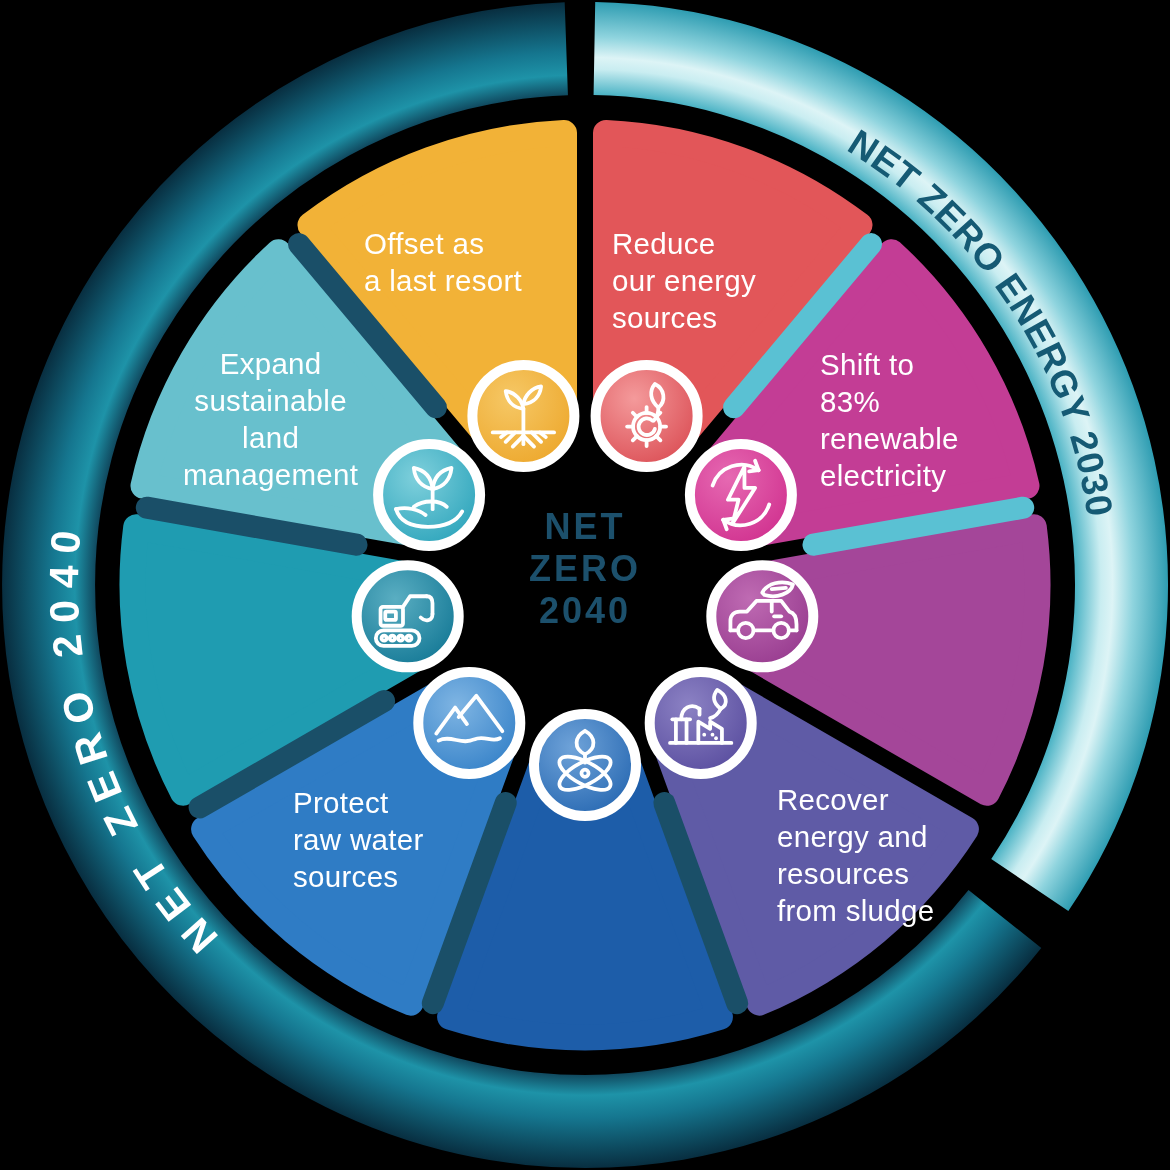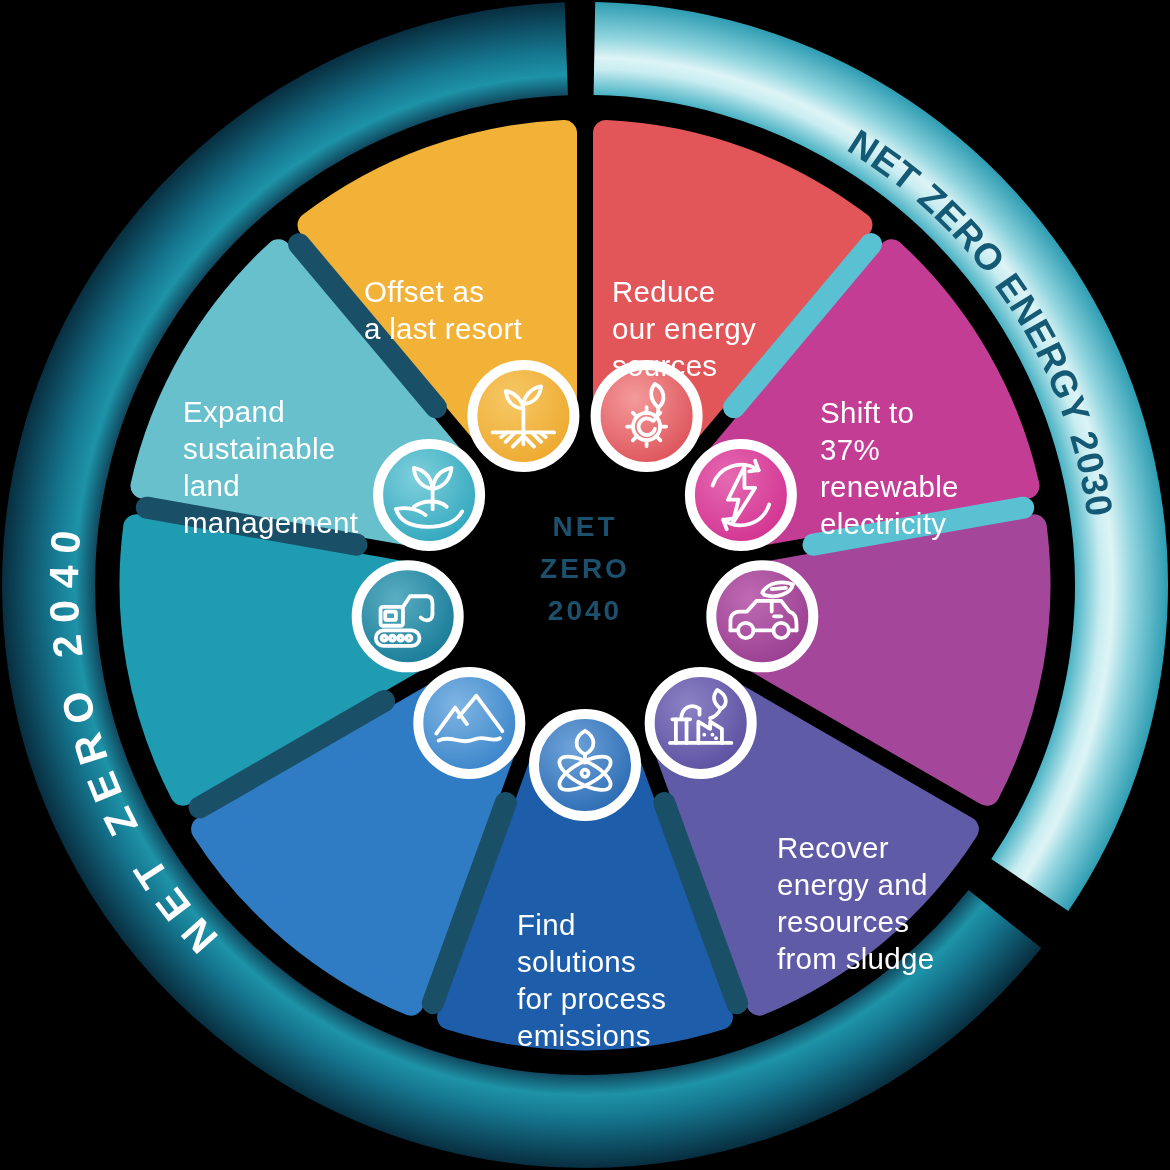--- a/index.html
+++ b/index.html
@@ -1,23 +1,23 @@
 <!DOCTYPE html>
 <html><head>
 <meta charset="utf-8">
 <style>
   html,body{margin:0;padding:0;background:#000;}
   .stage{position:relative;width:1170px;height:1170px;overflow:hidden;background:#000;
          font-family:"Liberation Sans","DejaVu Sans",sans-serif;}
   .stage svg{position:absolute;left:0;top:0;}
   .labels{position:absolute;left:0;top:0;width:1170px;height:1170px;pointer-events:none;}
   .seg-label{position:absolute;color:#fff;font-size:29.5px;line-height:37px;
-             letter-spacing:.3px;white-space:pre-line;margin-top:48px;}
+             letter-spacing:.3px;white-space:pre-line;}
   .center-label{position:absolute;left:585px;top:506px;transform:translateX(-50%);
-                text-align:center;color:#1C506C;font-weight:bold;font-size:28px;
+                text-align:center;color:#1C506C;font-weight:bold;font-size:36px;
                 line-height:42px;letter-spacing:3px;white-space:pre-line;}
   .ring-text{font-weight:bold;}
 </style>
 </head>
 <body>
 
 <div class="stage">
 
   <svg id="wheel" width="1170" height="1170" viewBox="0 0 1170 1170" xmlns="http://www.w3.org/2000/svg" xmlns:xlink="http://www.w3.org/1999/xlink">
     <defs id="defs">
@@ -222,32 +222,31 @@
       </g>
     <text id="ring-text-0" class="ring-text" fill="#155A74" font-size="37" letter-spacing="0.5"><textPath id="tpt0" href="#tp0" xlink:href="#tp0" startOffset="8">NET ZERO ENERGY 2030</textPath></text>
     <text id="ring-text-1" class="ring-text" fill="#FFFFFF" font-size="41" letter-spacing="11"><textPath id="tpt1" href="#tp1" xlink:href="#tp1" startOffset="18">NET ZERO 2040</textPath></text>
   </svg>
 
   <div class="labels">
     <div class="seg-label" style="left:612px;top:225px;">Reduce
 our energy
 sources</div>
     <div class="seg-label" style="left:820px;top:346px;">Shift to
-37%
+83%
 renewable
 electricity</div>
     <div class="seg-label" style="left:777px;top:781px;">Recover
 energy and
 resources
 from sludge</div>
-    <div class="seg-label" style="left:517px;top:858px;">Find
-solutions
-for process
-emissions</div>
-    <div class="seg-label" style="left:183px;top:345px;">Expand
+    <div class="seg-label" style="left:293px;top:784px;">Protect
+raw water
+sources</div>
+    <div class="seg-label" style="left:183px;top:345px;text-align:center;">Expand
 sustainable
 land
 management</div>
     <div class="seg-label" style="left:364px;top:225px;">Offset as
 a last resort</div>
     <div class="center-label">NET
 ZERO
 2040</div>
   </div>
 </div>

